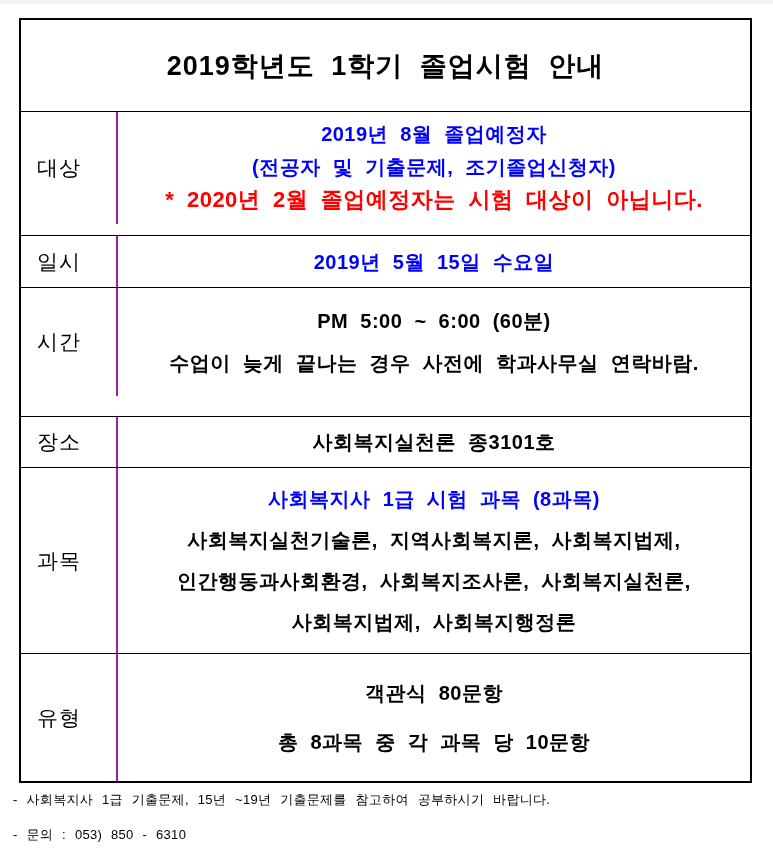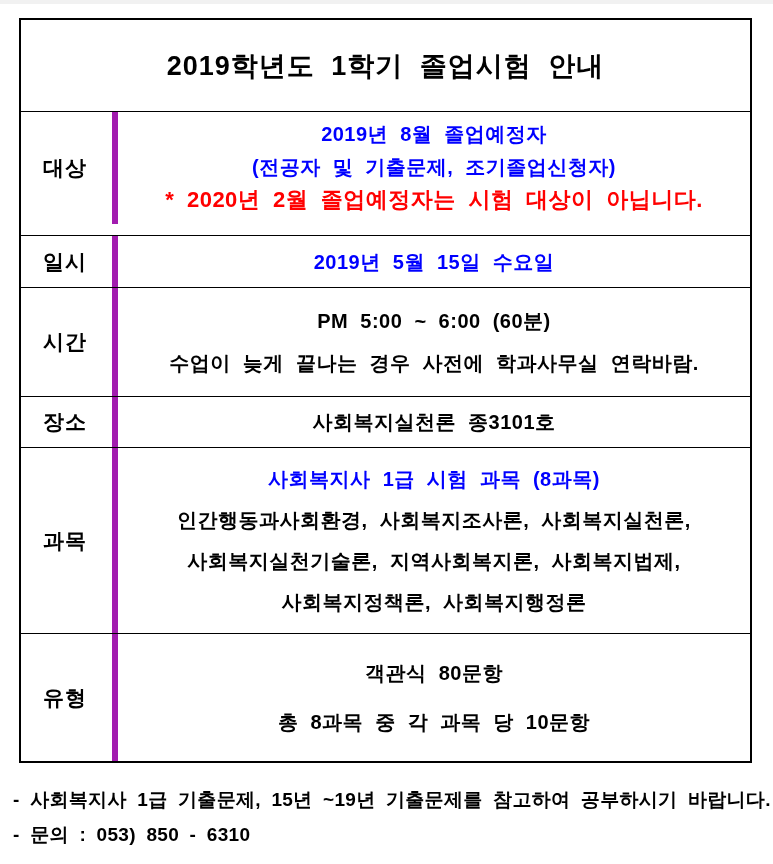--- a/index.html
+++ b/index.html
@@ -27,27 +27,27 @@
   }
   .t-row {
     display: flex;
     flex-direction: row;
     border-top: 1px solid #000000;
   }
   .t-row.title-row { border-top: none; }
   .label-cell {
     width: 97px;
     min-width: 97px;
-    border-right: 6px solid #a21caf;
+    border-right: 2px solid #a21caf;
     display: flex;
     align-items: center;
-    padding-left: 22px;
+    padding-left: 16px;
     box-sizing: border-box;
     font-size: 21px;
-    font-weight: 700;
+    font-weight: 400;
     letter-spacing: 1px;
   }
   .content-cell {
     flex: 1;
     display: flex;
     flex-direction: column;
     justify-content: space-evenly;
     align-items: center;
     text-align: center;
     box-sizing: border-box;
@@ -70,32 +70,32 @@
     letter-spacing: 0.5px;
     line-height: 1.2;
   }
   .line.blue { color: #0000ff; }
   .line.red  { color: #ff0000; font-size: 22px; }
   
   .row-title   { height: 91px; text-align: center; }
   .row-target  { height: 112px; }
   .row-date    { height: 51px; margin-top: 11px; }
   .row-time    { height: 108px; }
-  .row-place   { height: 50px; }
+  .row-place   { height: 50px; margin-top: 20px; }
   .row-subject { height: 185px; }
   .row-type    { height: 127px; }
   .notes {
     position: absolute;
     left: 13px;
     top: 782px;
     width: 755px;
   }
   .note-line {
-    font-size: 19px;
-    font-weight: 700;
+    font-size: 13px;
+    font-weight: 400;
     word-spacing: 5px;
     letter-spacing: 0.3px;
     line-height: 35px;
     white-space: nowrap;
   }
 </style>
 </head>
 <body>
 
 <div class="top-strip"></div>
@@ -134,23 +134,23 @@
     <div class="label-cell">장소</div>
     <div class="content-cell">
       <div class="line">사회복지실천론 종3101호</div>
     </div>
   </div>
 
   <div class="t-row row-subject">
     <div class="label-cell">과목</div>
     <div class="content-cell">
       <div class="line blue">사회복지사 1급 시험 과목 (8과목)</div>
+      <div class="line">사회복지실천기술론, 지역사회복지론, 사회복지법제,</div>
       <div class="line">인간행동과사회환경, 사회복지조사론, 사회복지실천론,</div>
-      <div class="line">사회복지실천기술론, 지역사회복지론, 사회복지법제,</div>
-      <div class="line">사회복지정책론, 사회복지행정론</div>
+      <div class="line">사회복지법제, 사회복지행정론</div>
     </div>
   </div>
 
   <div class="t-row row-type">
     <div class="label-cell">유형</div>
     <div class="content-cell">
       <div class="line">객관식 80문항</div>
       <div class="line">총 8과목 중 각 과목 당 10문항</div>
     </div>
   </div>

